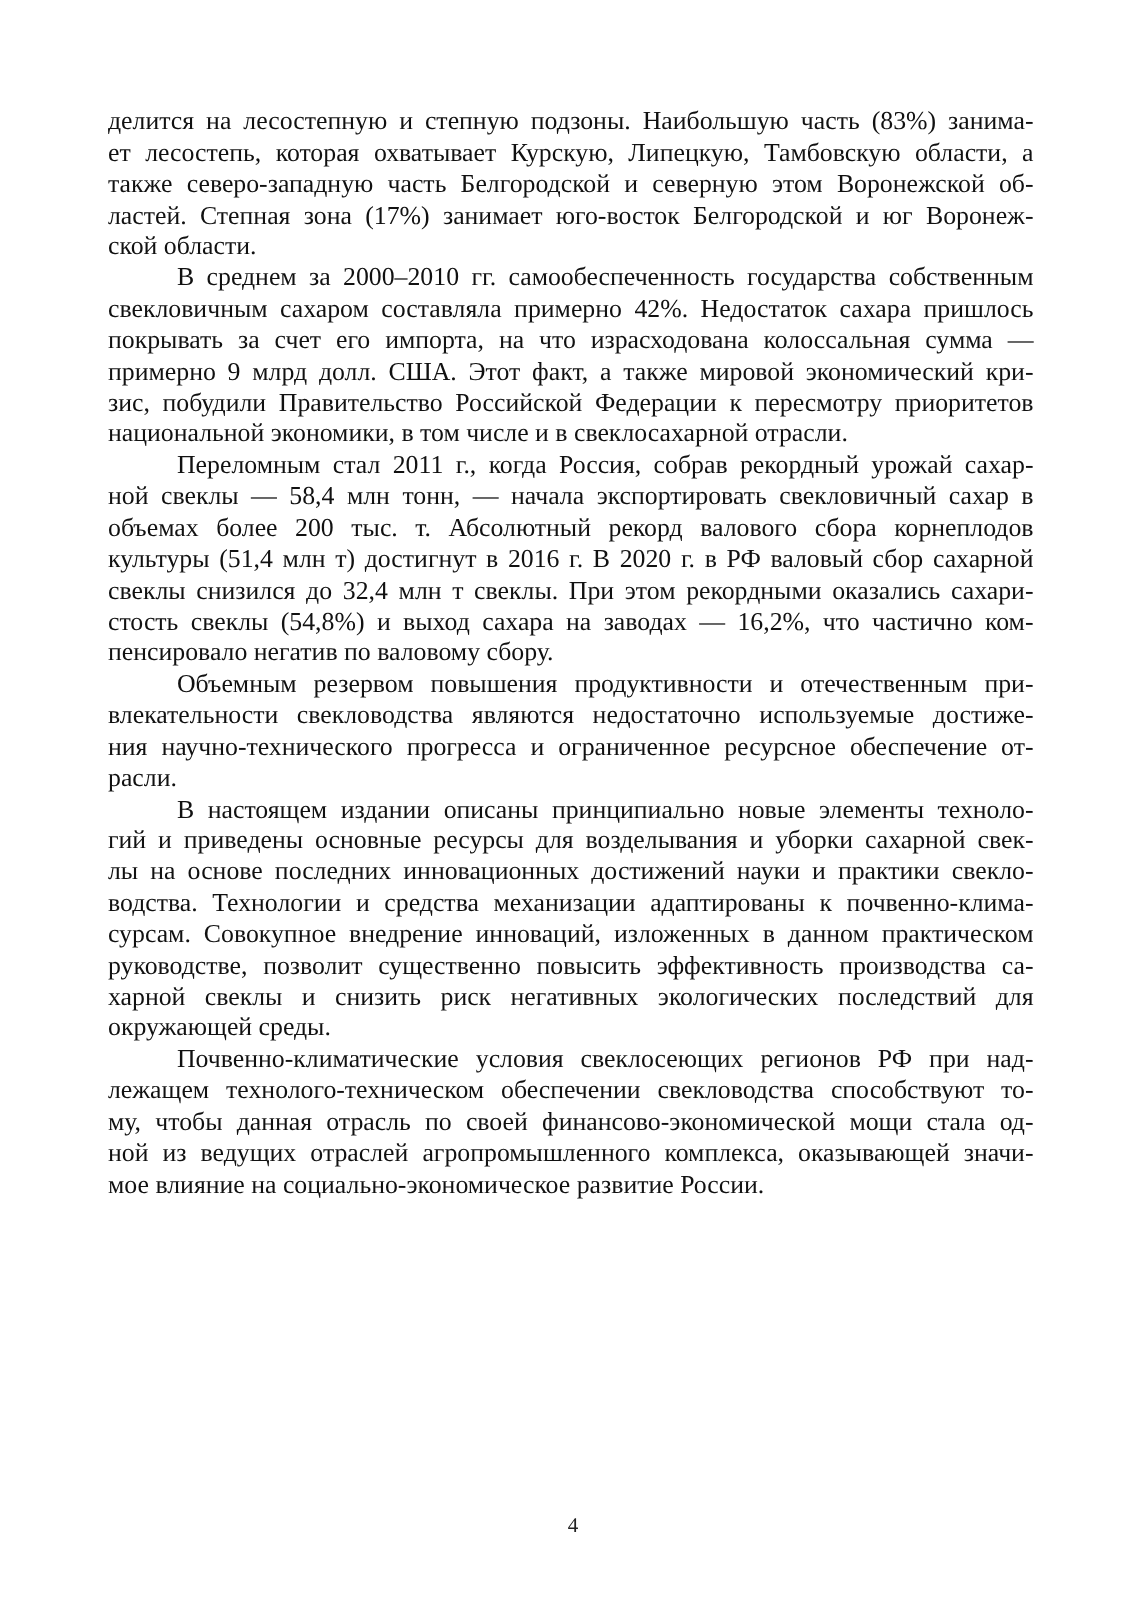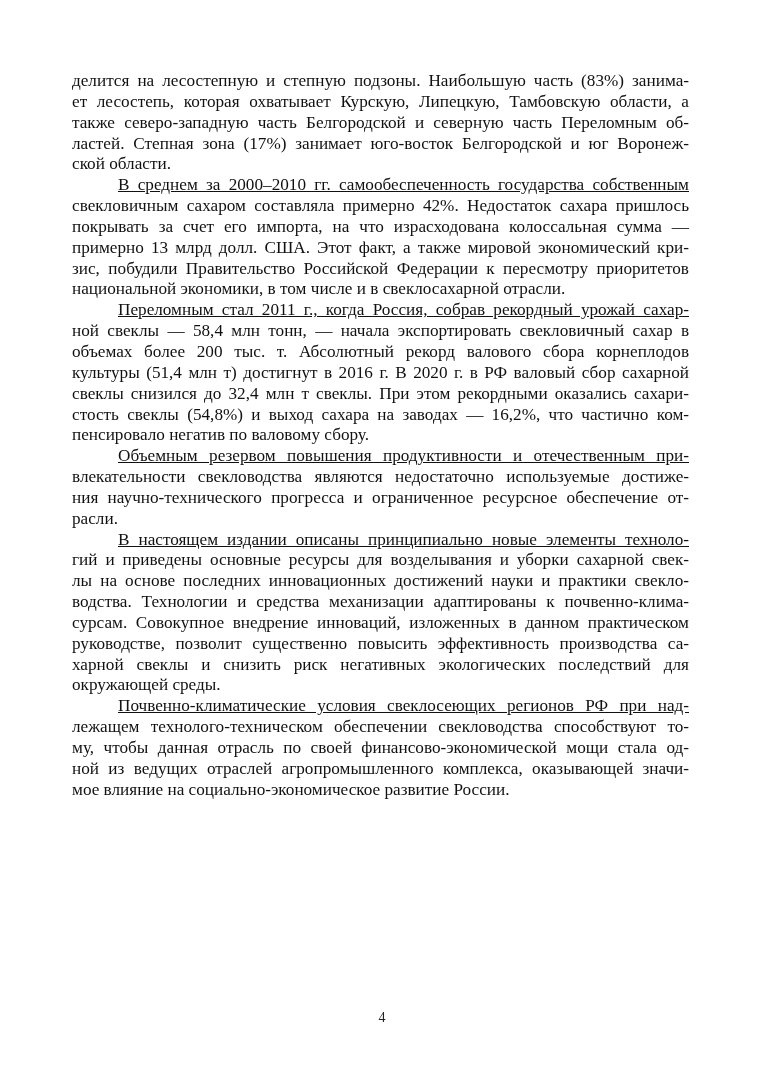--- a/index.html
+++ b/index.html
@@ -11,45 +11,45 @@
     position: absolute; left: 72px; top: 71px; width: 617px;
     font-family: "Liberation Serif", "DejaVu Serif", serif;
     font-size: 17.2px; line-height: 20.85px; color: #111;
   }
   .para { margin: 0; }
   .line {
     display: block; text-align: justify; text-align-last: justify;
     white-space: nowrap; height: 20.85px; overflow: visible;
   }
   .line.last { text-align-last: left; }
-  .line.indent { padding-left: 46px; text-decoration: underline; }
+  .line.indent { padding-left: 46px; }
   .pagenum {
     position: absolute; left: 0; width: 764px; top: 1010px; text-align: center;
     font-family: "Liberation Serif", "DejaVu Serif", serif; font-size: 14px; color: #222;
   }
 </style>
 </head>
 <body>
 
 <div class="page">
   <div class="text">
 
     <div class="para">
       <span class="line">делится на лесостепную и степную подзоны. Наибольшую часть (83%) занима-</span>
       <span class="line">ет лесостепь, которая охватывает Курскую, Липецкую, Тамбовскую области, а</span>
-      <span class="line">также северо-западную часть Белгородской и северную часть Переломным об-</span>
+      <span class="line">также северо-западную часть Белгородской и северную этом Воронежской об-</span>
       <span class="line">ластей. Степная зона (17%) занимает юго-восток Белгородской и юг Воронеж-</span>
       <span class="line last">ской области.</span>
     </div>
 
     <div class="para">
       <span class="line indent">В среднем за 2000–2010 гг. самообеспеченность государства собственным</span>
       <span class="line">свекловичным сахаром составляла примерно 42%. Недостаток сахара пришлось</span>
       <span class="line">покрывать за счет его импорта, на что израсходована колоссальная сумма —</span>
-      <span class="line">примерно 13 млрд долл. США. Этот факт, а также мировой экономический кри-</span>
+      <span class="line">примерно 9 млрд долл. США. Этот факт, а также мировой экономический кри-</span>
       <span class="line">зис, побудили Правительство Российской Федерации к пересмотру приоритетов</span>
       <span class="line last">национальной экономики, в том числе и в свеклосахарной отрасли.</span>
     </div>
 
     <div class="para">
       <span class="line indent">Переломным стал 2011 г., когда Россия, собрав рекордный урожай сахар-</span>
       <span class="line">ной свеклы — 58,4 млн тонн, — начала экспортировать свекловичный сахар в</span>
       <span class="line">объемах более 200 тыс. т. Абсолютный рекорд валового сбора корнеплодов</span>
       <span class="line">культуры (51,4 млн т) достигнут в 2016 г. В 2020 г. в РФ валовый сбор сахарной</span>
       <span class="line">свеклы снизился до 32,4 млн т свеклы. При этом рекордными оказались сахари-</span>

